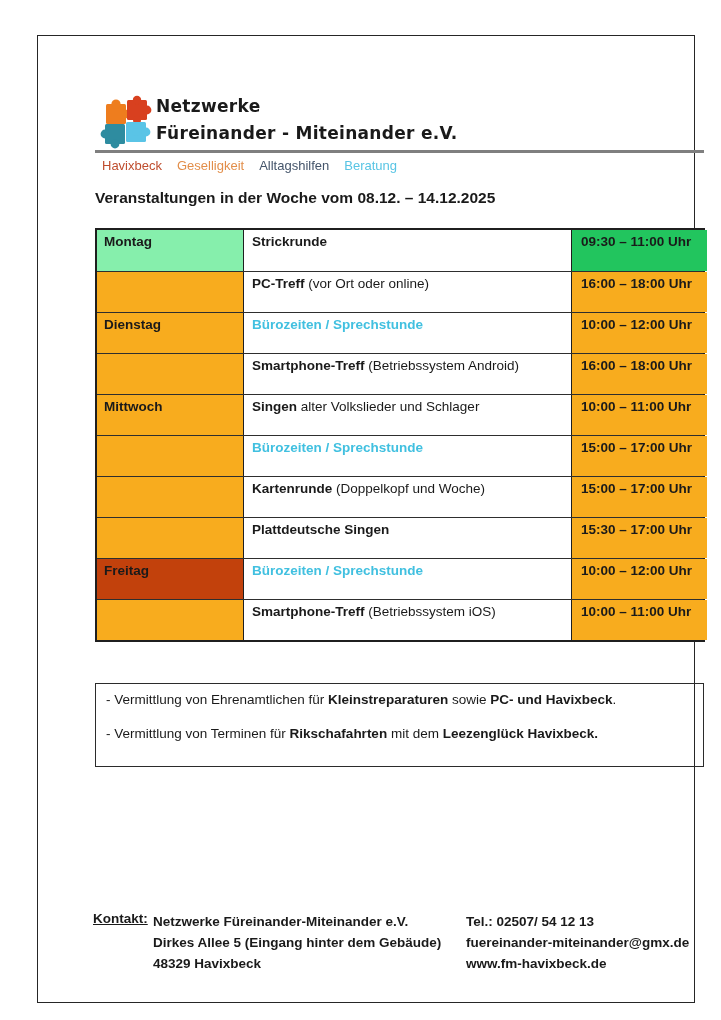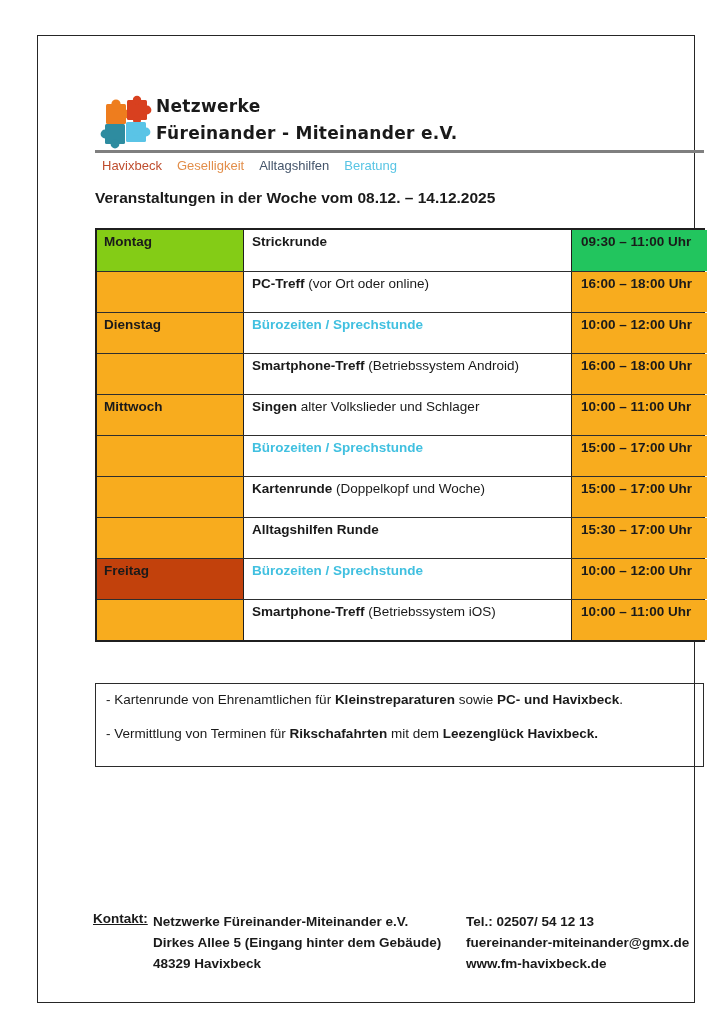--- a/index.html
+++ b/index.html
@@ -89,21 +89,21 @@
       <span style="color: rgb(191, 77, 46);">Havixbeck</span>
       <span style="color: rgb(226, 142, 74);">Geselligkeit</span>
       <span style="color: rgb(68, 84, 106);">Alltagshilfen</span>
       <span style="color: rgb(88, 196, 228);">Beratung</span>
     </div>
 
   <div class="heading">Veranstaltungen in der Woche vom 08.12. – 14.12.2025</div>
 
   <div class="schedule">
       <div class="t-row">
-        <div class="cell cell-day" style="background: #84cc16;">Montag</div>
+        <div class="cell cell-day" style="background: #86efac;">Montag</div>
         <div class="cell cell-activity"><span class="bold">Strickrunde</span></div>
         <div class="cell cell-time" style="background: #22c55e;">09:30 – 11:00 Uhr</div>
       </div>
       <div class="t-row">
         <div class="cell cell-day" style="background: rgb(248, 172, 30);"></div>
         <div class="cell cell-activity"><span class="bold">PC-Treff</span><span> (vor Ort oder online)</span></div>
         <div class="cell cell-time" style="background: rgb(248, 172, 30);">16:00 – 18:00 Uhr</div>
       </div>
       <div class="t-row">
         <div class="cell cell-day" style="background: rgb(248, 172, 30);">Dienstag</div>
@@ -125,37 +125,37 @@
         <div class="cell cell-activity"><span class="bold" style="color: rgb(65, 192, 224);">Bürozeiten / Sprechstunde</span></div>
         <div class="cell cell-time" style="background: rgb(248, 172, 30);">15:00 – 17:00 Uhr</div>
       </div>
       <div class="t-row">
         <div class="cell cell-day" style="background: rgb(248, 172, 30);"></div>
         <div class="cell cell-activity"><span class="bold">Kartenrunde</span><span> (Doppelkopf und Woche)</span></div>
         <div class="cell cell-time" style="background: rgb(248, 172, 30);">15:00 – 17:00 Uhr</div>
       </div>
       <div class="t-row">
         <div class="cell cell-day" style="background: rgb(248, 172, 30);"></div>
-        <div class="cell cell-activity"><span class="bold">Alltagshilfen Runde</span></div>
+        <div class="cell cell-activity"><span class="bold">Plattdeutsche Singen</span></div>
         <div class="cell cell-time" style="background: rgb(248, 172, 30);">15:30 – 17:00 Uhr</div>
       </div>
       <div class="t-row">
         <div class="cell cell-day" style="background: #c2410c;">Freitag</div>
         <div class="cell cell-activity"><span class="bold" style="color: rgb(65, 192, 224);">Bürozeiten / Sprechstunde</span></div>
         <div class="cell cell-time" style="background: rgb(248, 172, 30);">10:00 – 12:00 Uhr</div>
       </div>
       <div class="t-row">
         <div class="cell cell-day" style="background: rgb(248, 172, 30);"></div>
         <div class="cell cell-activity"><span class="bold">Smartphone-Treff</span><span> (Betriebssystem iOS)</span></div>
         <div class="cell cell-time" style="background: rgb(248, 172, 30);">10:00 – 11:00 Uhr</div>
       </div>
     </div>
 
   <div class="info-box">
-      <div class="info-line"><span>- Kartenrunde von Ehrenamtlichen für </span><span class="bold">Kleinstreparaturen</span><span> sowie </span><span class="bold">PC- und Havixbeck</span><span>.</span></div>
+      <div class="info-line"><span>- Vermittlung von Ehrenamtlichen für </span><span class="bold">Kleinstreparaturen</span><span> sowie </span><span class="bold">PC- und Havixbeck</span><span>.</span></div>
       <div class="info-line"><span>- Vermittlung von Terminen für </span><span class="bold">Rikschafahrten</span><span> mit dem </span><span class="bold">Leezenglück Havixbeck.</span></div>
     </div>
 
   <div class="footer">
     <div class="footer-label">Kontakt:</div>
     <div class="footer-org">
         <div>Netzwerke Füreinander-Miteinander e.V.</div>
         <div>Dirkes Allee 5 (Eingang hinter dem Gebäude)</div>
         <div>48329 Havixbeck</div>
       </div>

